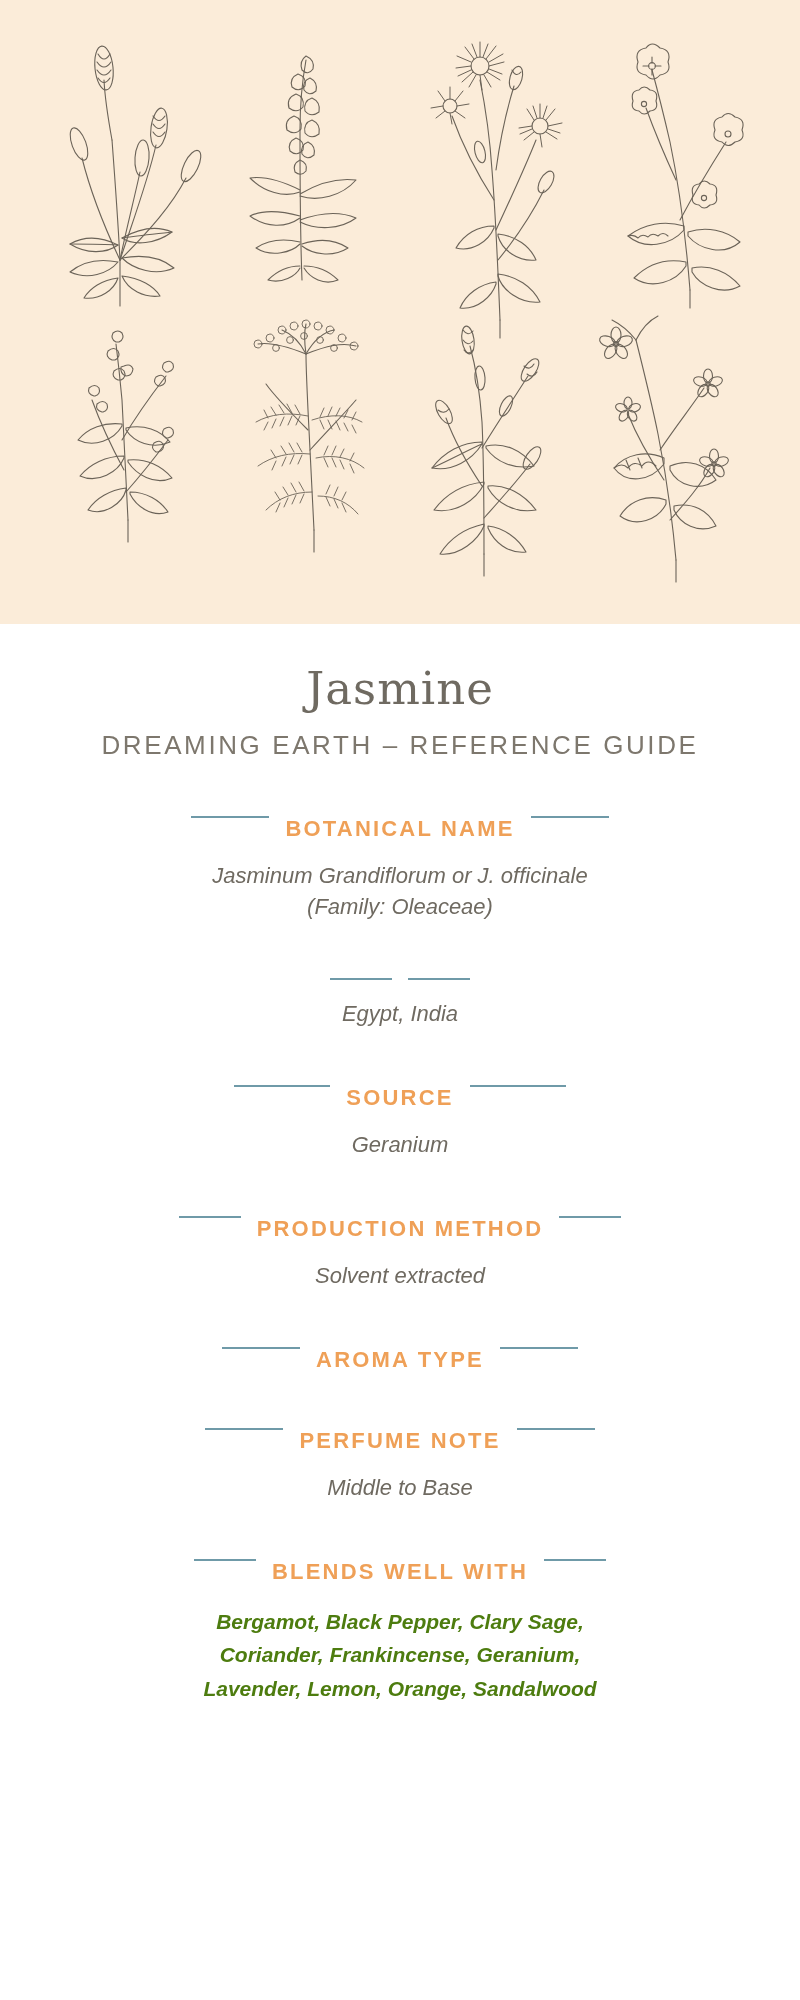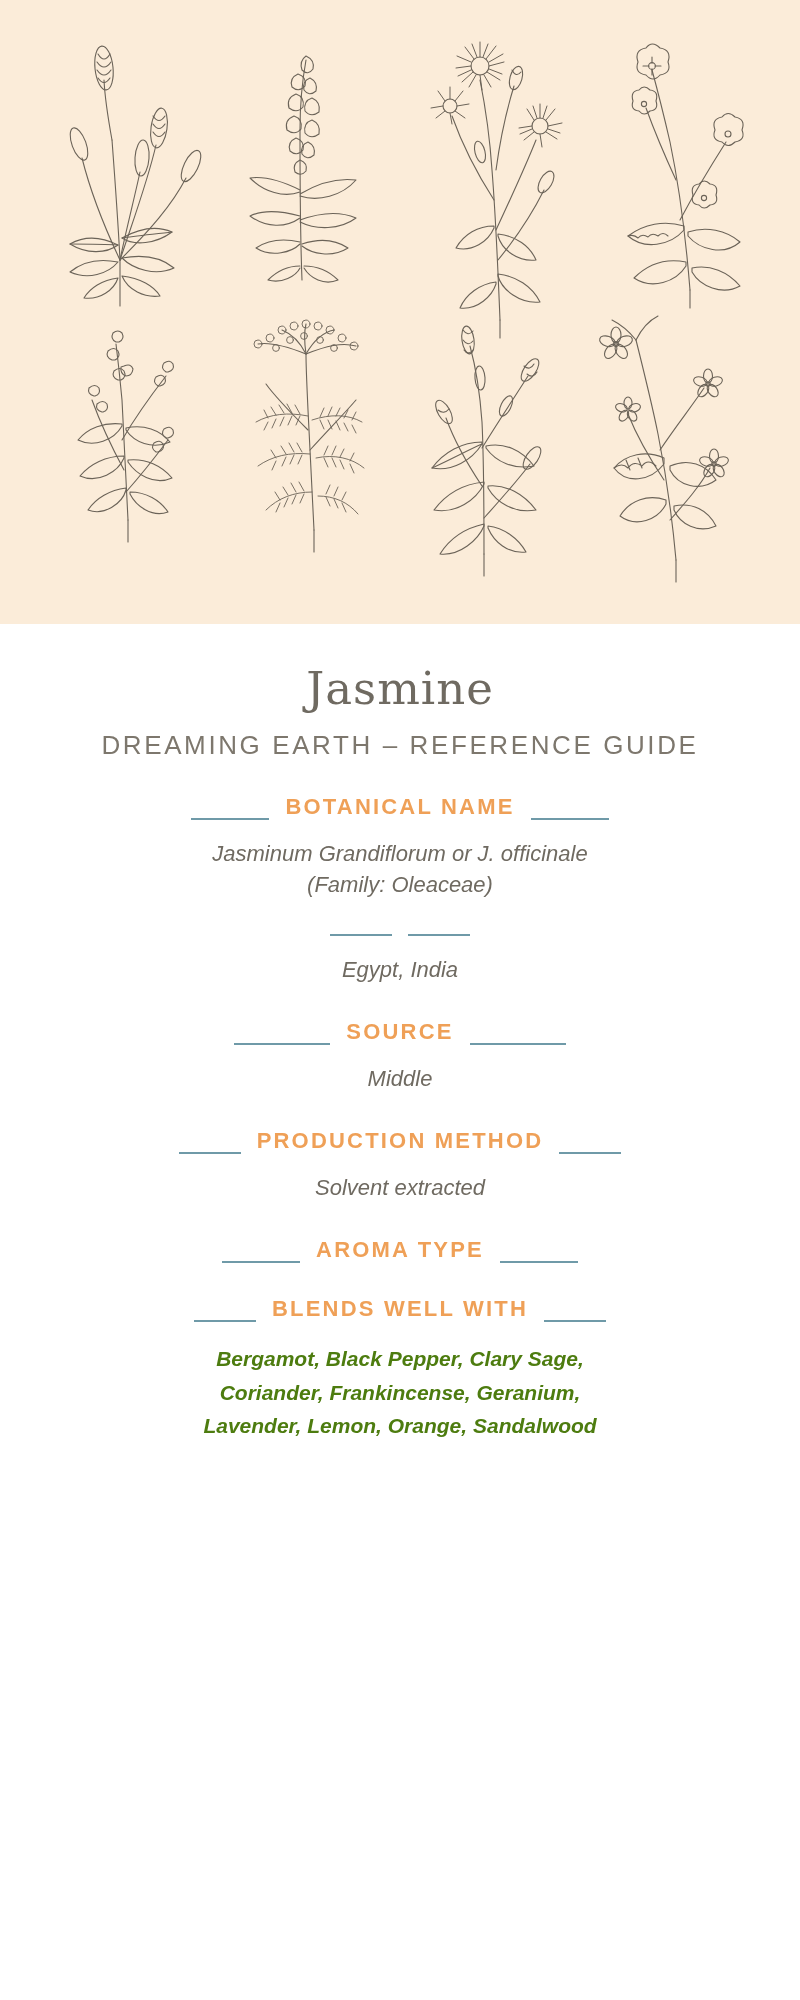--- a/index.html
+++ b/index.html
@@ -60,24 +60,24 @@
     font-size: 26px;
     letter-spacing: 2.6px;
     color: #7d776d;
     font-weight: 400;
   }
 
   .section { margin-top: 0; }
 
   .heading-row {
     display: flex;
-    align-items: flex-end;
+    align-items: flex-start;
     justify-content: center;
     gap: 16px;
-    margin-top: 33px;
+    margin-top: 55px;
   }
   .heading-row .rule {
     height: 2px;
     background: #6f9aa8;
     flex: 0 0 auto;
   }
   .heading-row .rule.short { width: 62px; }
   .heading-row .rule.med   { width: 78px; }
   .heading-row .rule.long  { width: 96px; }
   .heading {
@@ -428,40 +428,48 @@
       </div>
       <div class="value" style="white-space:pre-line">Egypt, India</div>
     </div>
 
     <div class="section">
       <div class="heading-row">
         <span class="rule long"></span>
         <span class="heading">SOURCE</span>
         <span class="rule long"></span>
       </div>
-      <div class="value" style="white-space:pre-line">Middle</div>
+      <div class="value" style="white-space:pre-line">Geranium</div>
     </div>
 
     <div class="section">
       <div class="heading-row">
         <span class="rule short"></span>
         <span class="heading">PRODUCTION METHOD</span>
         <span class="rule short"></span>
       </div>
       <div class="value" style="white-space:pre-line">Solvent extracted</div>
     </div>
 
     <div class="section">
       <div class="heading-row">
         <span class="rule med"></span>
         <span class="heading">AROMA TYPE</span>
         <span class="rule med"></span>
       </div>
     </div>
 
+    <div class="section">
+      <div class="heading-row">
+        <span class="rule med"></span>
+        <span class="heading">PERFUME NOTE</span>
+        <span class="rule med"></span>
+      </div>
+      <div class="value" style="white-space:pre-line">Middle to Base</div>
+    </div>
 
     <div class="section">
       <div class="heading-row">
         <span class="rule short"></span>
         <span class="heading">BLENDS WELL WITH</span>
         <span class="rule short"></span>
       </div>
       <div class="blend-value" style="white-space:pre-line">Bergamot, Black Pepper, Clary Sage,
 Coriander, Frankincense, Geranium,
 Lavender, Lemon, Orange, Sandalwood</div>

